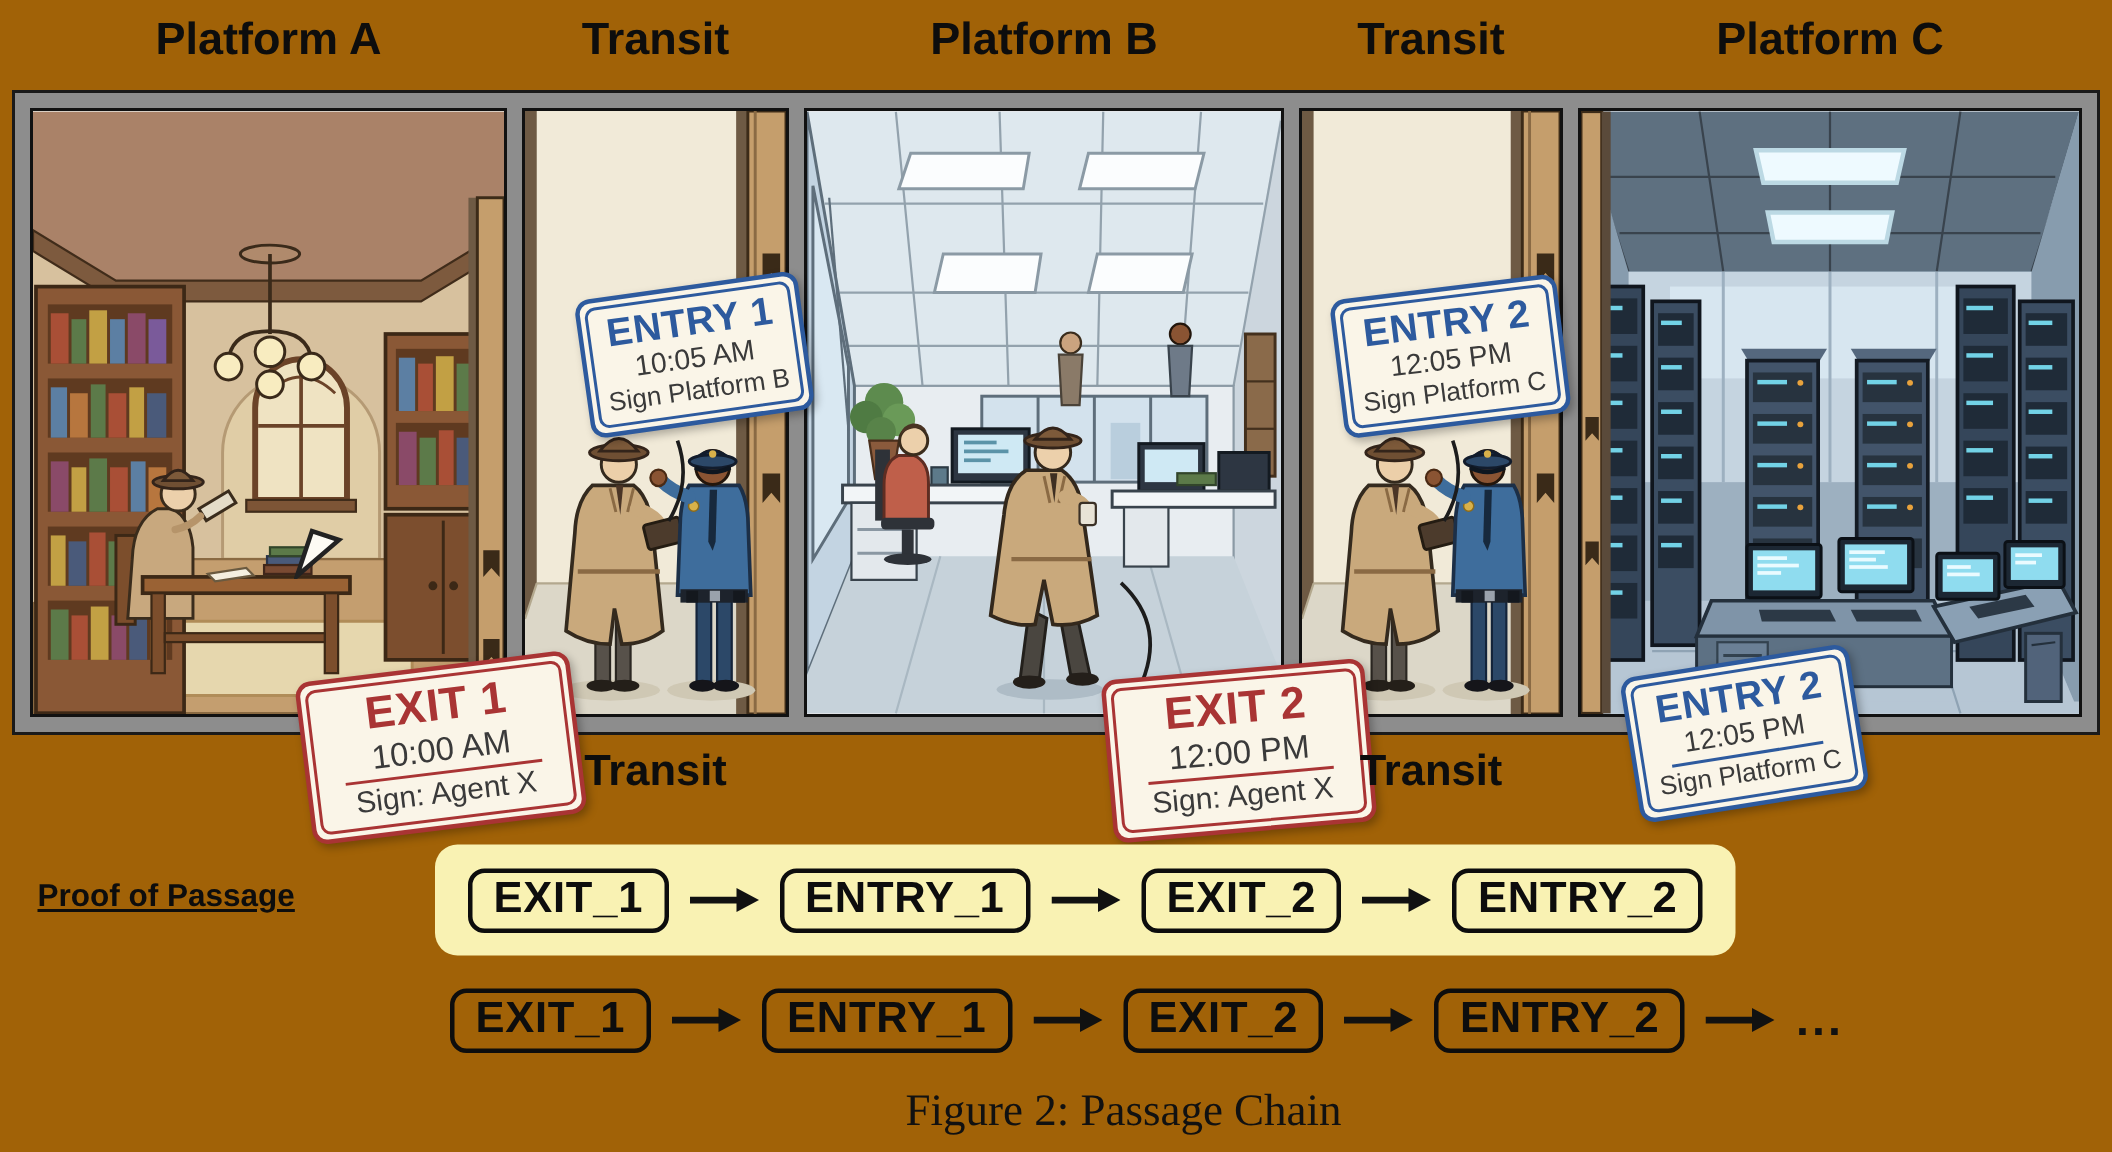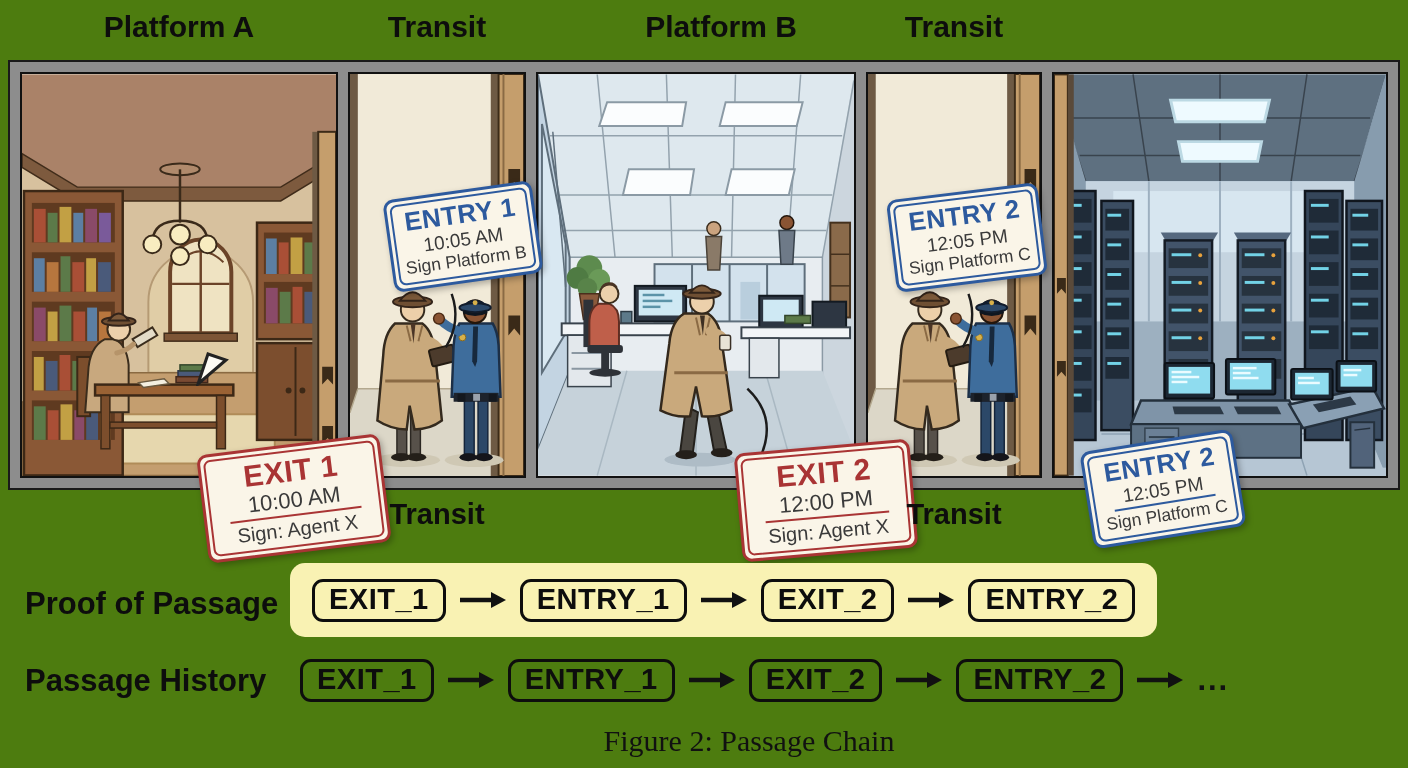--- a/index.html
+++ b/index.html
@@ -1,16 +1,16 @@
 <!DOCTYPE html>
 <html><head>
 <meta charset="utf-8">
 <style>
   html,body{margin:0;padding:0;background:#ffffff;}
-  .page{position:relative;width:1408px;height:768px;background:#4d7c0f;overflow:hidden;
+  .page{position:relative;width:1408px;height:768px;background:#a16207;overflow:hidden;
         font-family:"Liberation Sans",sans-serif;color:#111;}
   
   .plabel{position:absolute;top:10px;transform:translateX(-50%);font-size:30px;font-weight:600;color:#0d0d0d;white-space:nowrap;}
   .blabel{position:absolute;top:498px;transform:translateX(-50%);font-size:29px;font-weight:600;color:#0d0d0d;}
   
   .figure-frame{position:absolute;left:8px;top:60px;width:1392px;height:430px;box-sizing:border-box;
                 background:#8d8d8d;border:2px solid #1a1a1a;display:flex;gap:10px;padding:10px;}
   .panel{height:100%;box-sizing:border-box;border:2px solid #111;overflow:hidden;flex:none;background:#eee;}
   .panel svg{display:block;width:100%;height:100%;}
   
@@ -25,39 +25,40 @@
   .stamp.red{border-color:#a93434;color:#a93434;}
   .stamp-inner{border:2px solid;border-radius:7px;text-align:center;padding:2px 6px 4px;}
   .stamp-title{font-weight:800;font-size:26px;letter-spacing:.5px;line-height:1.1;}
   .stamp-time{color:#3a3a3a;font-size:19px;line-height:1.15;}
   .stamp-sign{color:#3a3a3a;font-size:17.5px;line-height:1.2;white-space:nowrap;}
   .stamp-divider{border-top:2.5px solid;margin:2px 12px 1px;}
   .stamp.lg .stamp-title{font-size:30px;}
   .stamp.lg .stamp-time{font-size:22px;}
   .stamp.lg .stamp-sign{font-size:20px;}
   
-  .chain-label{position:absolute;left:25px;font-size:31px;font-weight:600;color:#0d0d0d;white-space:nowrap;}
+  .chain-label{position:absolute;left:25px;font-size:21px;font-weight:600;color:#0d0d0d;white-space:nowrap;text-decoration:underline;}
   .chain{position:absolute;display:flex;align-items:center;gap:14px;}
   .chip{border:3.5px solid #0d0d0d;border-radius:11px;padding:1px 14px 3px;font-size:29px;font-weight:700;
         letter-spacing:.5px;color:#0d0d0d;white-space:nowrap;}
   .arrow{flex:none;}
   .dots{font-size:31px;font-weight:700;letter-spacing:2px;}
   
   .caption{position:absolute;top:724px;width:100%;text-align:center;
            font-family:"Liberation Serif",serif;font-size:30px;color:#111;padding-left:45px;}
 </style>
 </head>
 <body>
 
 <div class="page">
 
   <div class="plabel" style="left:179px">Platform A</div>
   <div class="plabel" style="left:437px">Transit</div>
-  <div class="plabel" style="left:721px">Platform B</div>
+  <div class="plabel" style="left:696px">Platform B</div>
   <div class="plabel" style="left:954px">Transit</div>
+  <div class="plabel" style="left:1220px">Platform C</div>
 
   <div class="figure-frame">
 
     <div class="panel" style="width:318px">
       <svg viewBox="0 0 318 406">
         <rect width="318" height="406" fill="#d7c19e"></rect>
         <polygon points="0,0 318,0 318,80 262,114 56,114 0,80" fill="#aa8268"></polygon>
         <polygon points="0,80 56,114 262,114 318,80 318,94 262,128 56,128 0,94" fill="#7d5a3e" stroke="#402c1a" stroke-width="1.5"></polygon>
         <path d="M128,302 v-72 a53,53 0 0 1 106,0 v72 z" fill="#e0cda6" stroke="#b59a74" stroke-width="2"></path>
         <g>
@@ -576,21 +577,20 @@
         <polygon points="31,2 46,10 31,18" fill="#111"></polygon>
       </svg>
     <span class="chip">EXIT_2</span>
     <svg class="arrow" width="46" height="20" viewBox="0 0 46 20">
         <line x1="0" y1="10" x2="33" y2="10" stroke="#111" stroke-width="4.5"></line>
         <polygon points="31,2 46,10 31,18" fill="#111"></polygon>
       </svg>
     <span class="chip">ENTRY_2</span>
   </div>
 
-  <div class="chain-label" style="top:663px">Passage History</div>
   <div class="chain" style="left:300px;top:651px;height:58px">
     <span class="chip">EXIT_1</span>
     <svg class="arrow" width="46" height="20" viewBox="0 0 46 20">
         <line x1="0" y1="10" x2="33" y2="10" stroke="#111" stroke-width="4.5"></line>
         <polygon points="31,2 46,10 31,18" fill="#111"></polygon>
       </svg>
     <span class="chip">ENTRY_1</span>
     <svg class="arrow" width="46" height="20" viewBox="0 0 46 20">
         <line x1="0" y1="10" x2="33" y2="10" stroke="#111" stroke-width="4.5"></line>
         <polygon points="31,2 46,10 31,18" fill="#111"></polygon>

